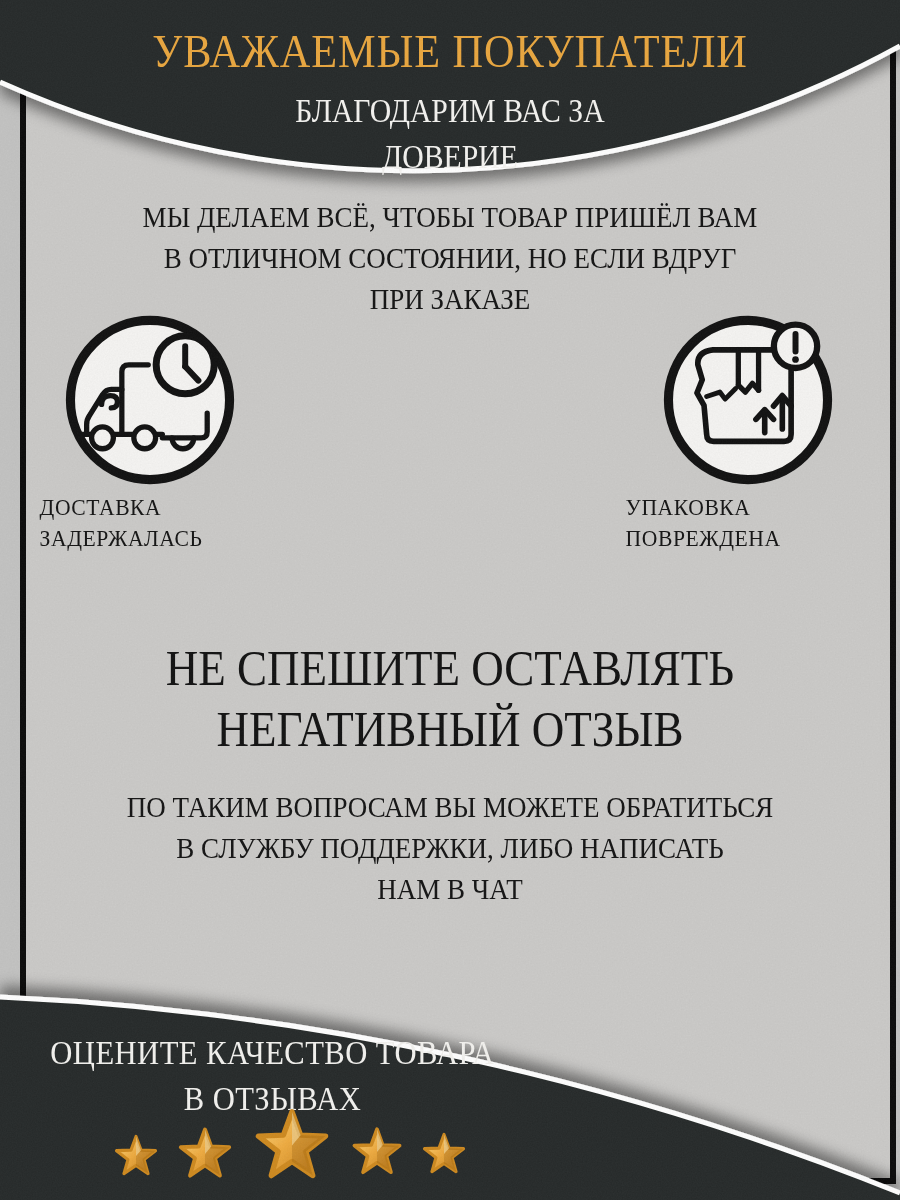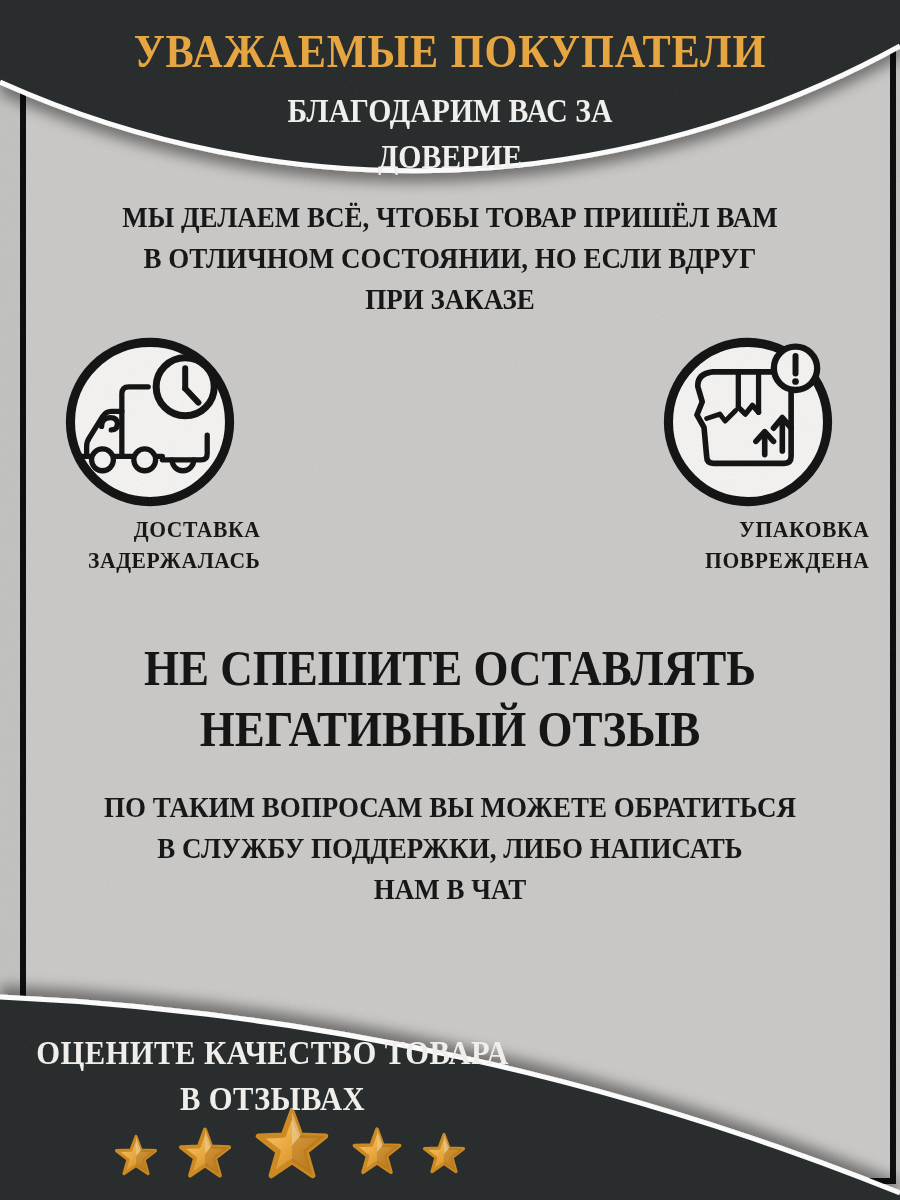--- a/index.html
+++ b/index.html
@@ -1,27 +1,27 @@
 <!DOCTYPE html>
 <html><head>
 <meta charset="utf-8">
 <style>
   html,body{margin:0;padding:0;background:#9a9a9a;}
   .page{position:relative;width:900px;height:1200px;overflow:hidden;background:#c3c3c2;
-        font-family:"Liberation Serif","DejaVu Serif",serif;font-weight:700;}
+        font-family:"Liberation Serif","DejaVu Serif",serif;font-weight:400;}
   .panel{position:absolute;left:20px;top:-20px;width:864px;height:1192px;
          border:6px solid #0b0b0b;background:#cbcac8;z-index:1;}
   .scene{position:absolute;left:0;top:0;width:900px;height:1200px;z-index:2;pointer-events:none;}
   .noise{position:absolute;left:0;top:0;width:900px;height:1200px;z-index:6;pointer-events:none;}
   .txt{position:absolute;text-align:center;transform:scaleX(.9);transform-origin:50% 0;}
   .header-text{top:24px;left:0;width:900px;z-index:3;}
   .header-title{font-size:47px;color:#eaa73f;letter-spacing:1px;}
   .header-sub{margin:10px auto 0;width:420px;font-size:33px;line-height:46px;color:#f4f3f0;}
   .intro{top:196px;left:50px;width:800px;font-size:30px;line-height:41px;color:#141414;z-index:3;}
-  .issue-col{position:absolute;top:334px;text-align:right;z-index:3;}
+  .issue-col{position:absolute;top:312px;text-align:left;z-index:3;}
   .issue-col .badge{display:block;margin:0 auto;width:176px;height:176px;}
   .issue-label{margin-top:4px;font-size:23.5px;line-height:31px;color:#141414;
                letter-spacing:.6px;transform:scaleX(.92);transform-origin:50% 0;}
   .col1{left:30px;width:240px;}
   .col2{left:310px;width:290px;}
   .col3{left:615px;width:265px;}
   .headline{top:638px;left:50px;width:800px;font-size:50px;line-height:61px;color:#121212;z-index:3;}
   .support{top:786px;left:40px;width:820px;font-size:30px;line-height:41px;color:#141414;z-index:3;}
   .footer-text{top:1030px;left:0;width:545px;font-size:34px;line-height:46px;color:#f3f2ef;
                letter-spacing:.5px;z-index:4;}

